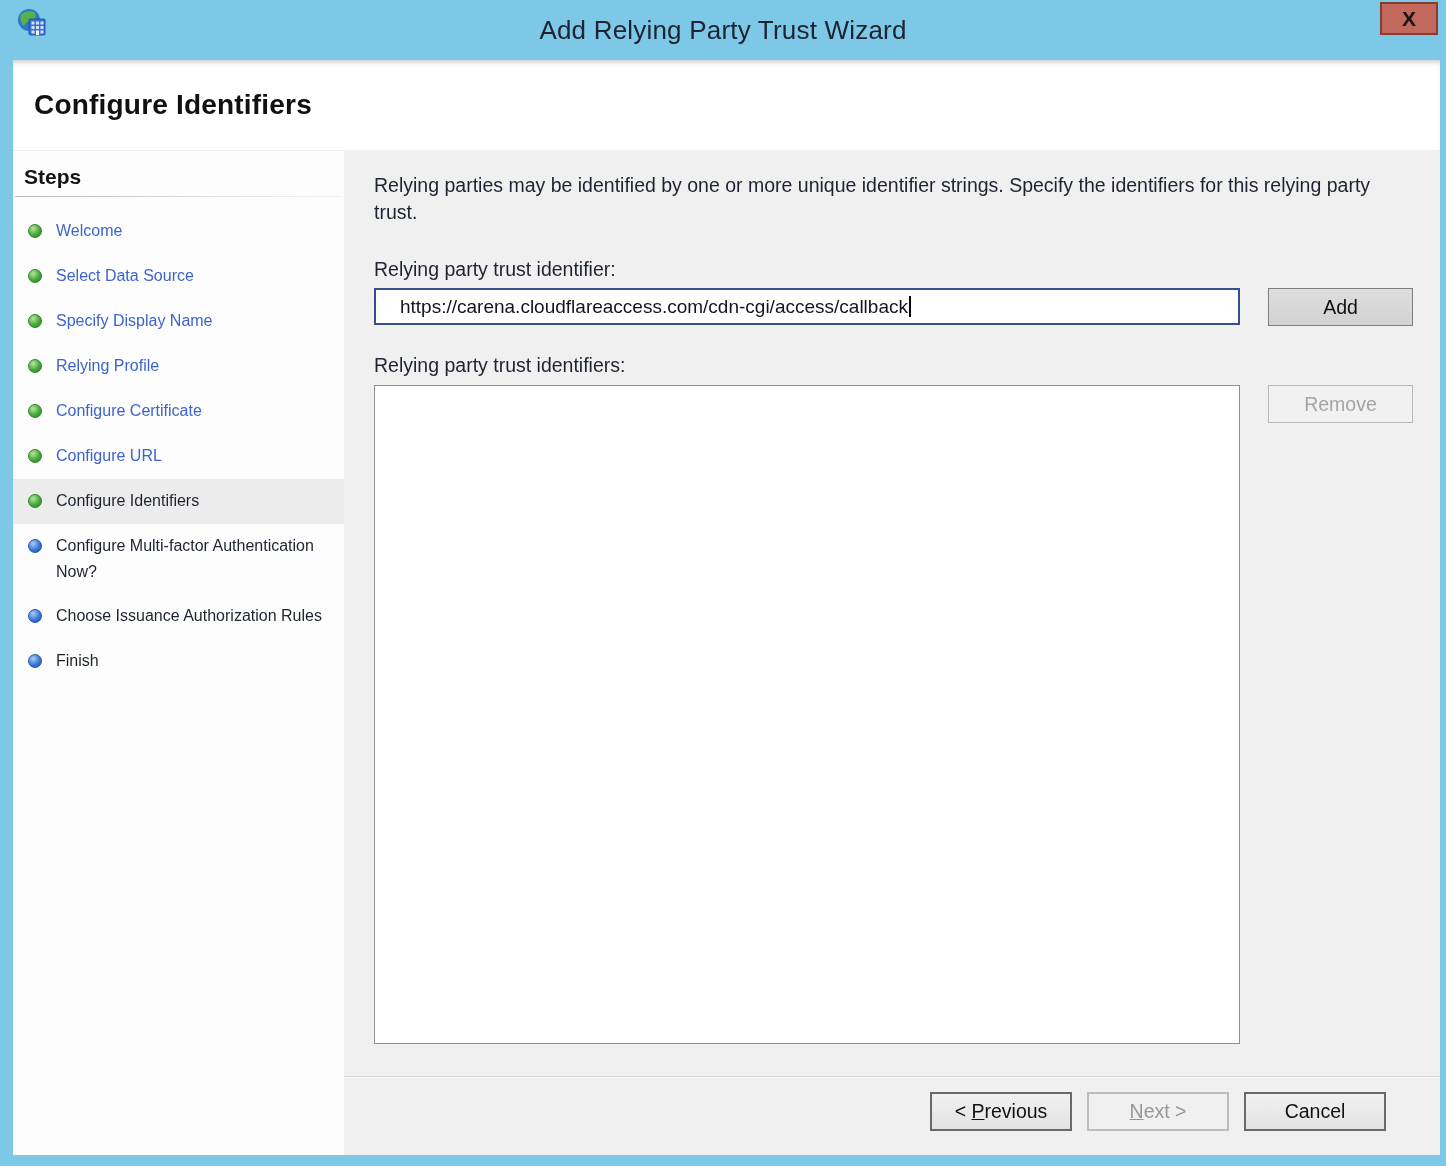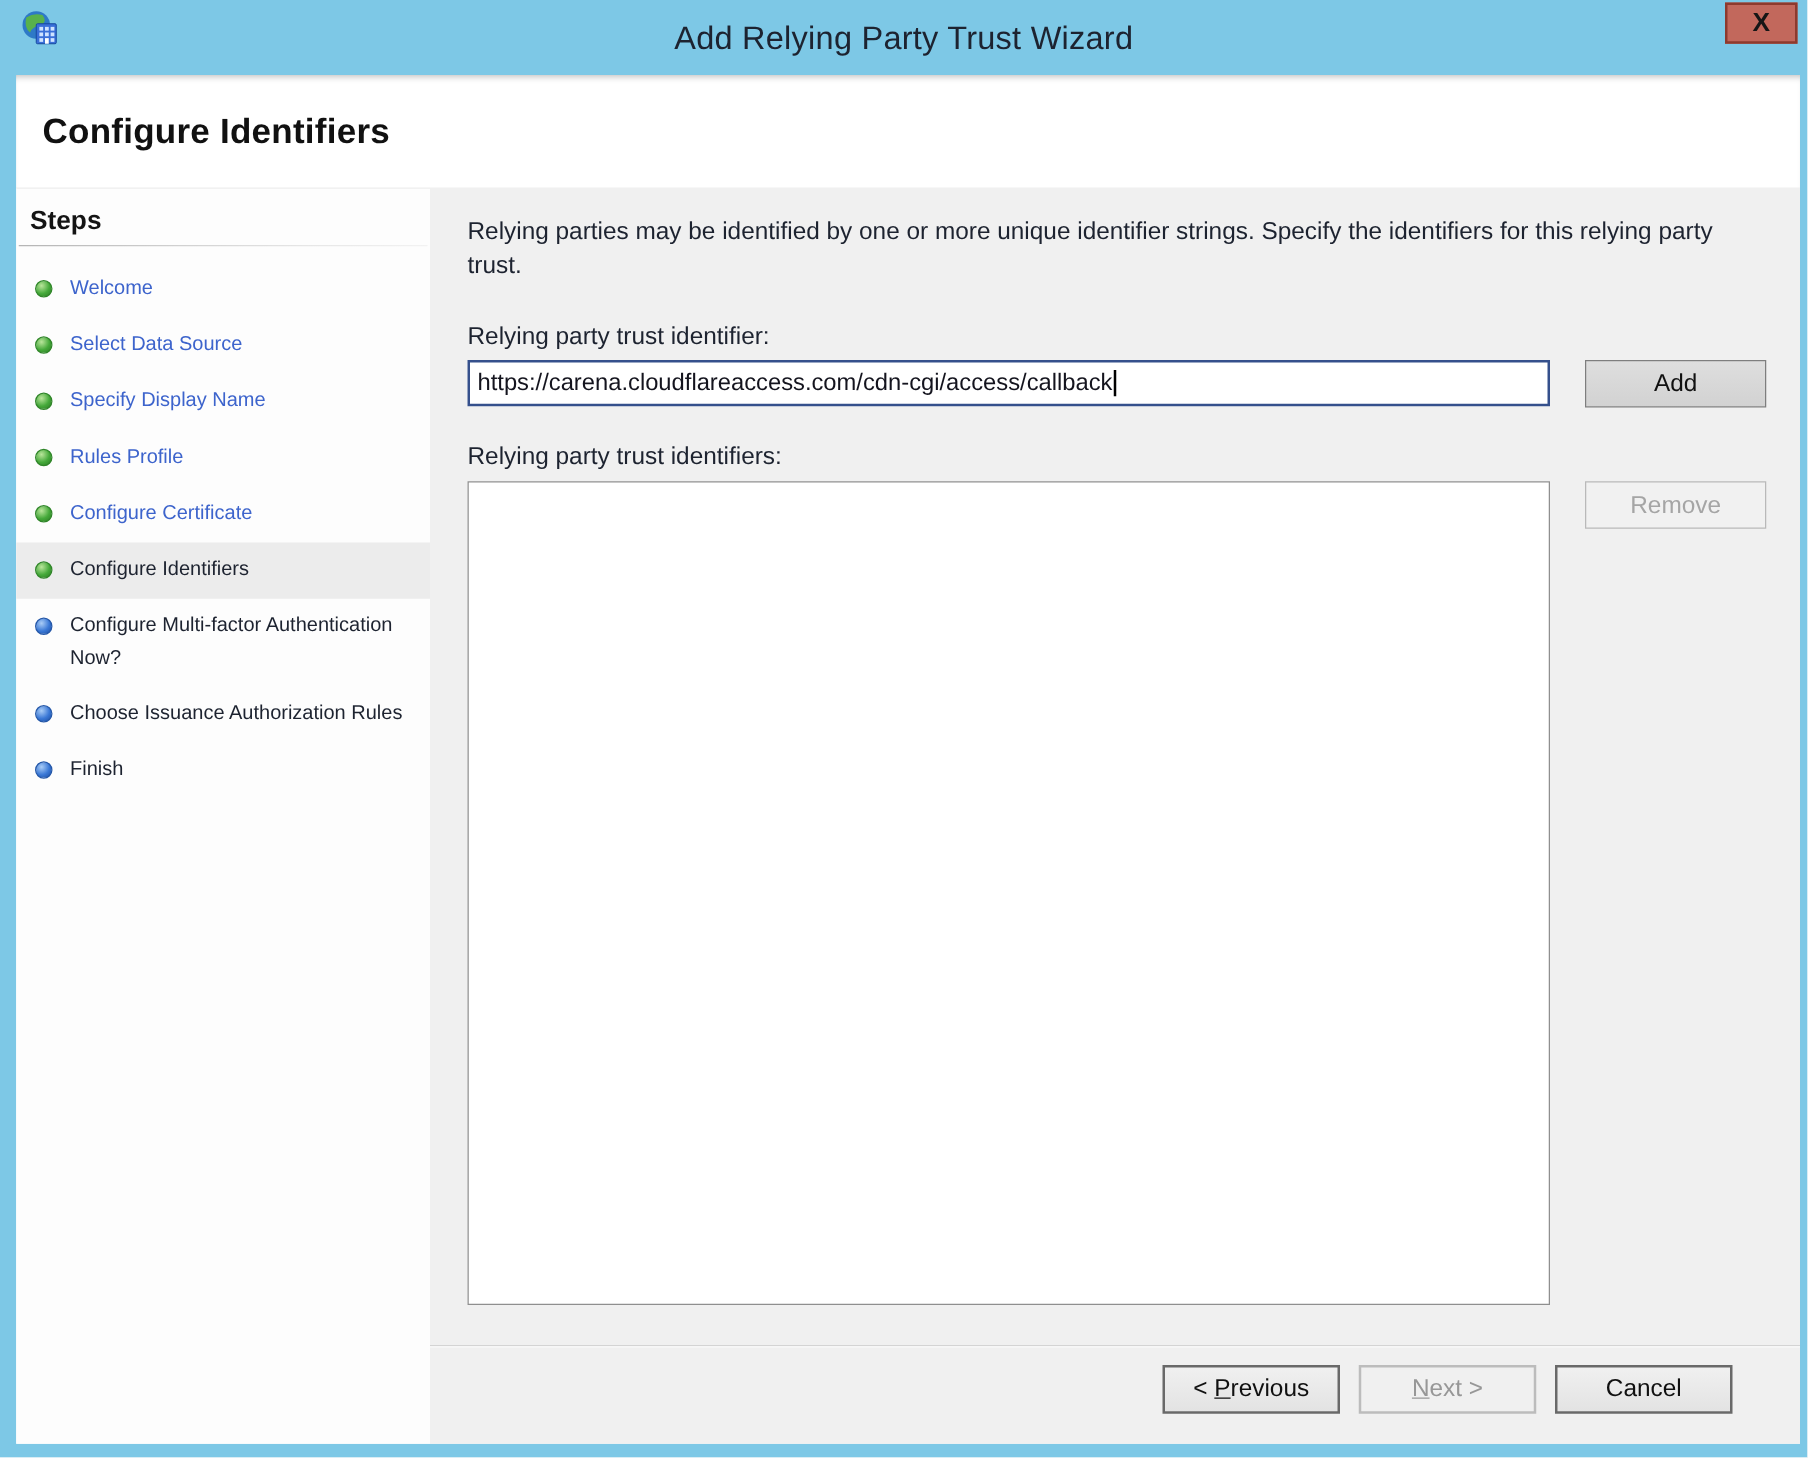--- a/index.html
+++ b/index.html
@@ -83,21 +83,21 @@
     padding:0 27px 0 30px;
   }
   .intro { margin-top:22px; font-size:19.5px; line-height:27px; max-width:1040px; }
   .field-label { margin-top:32px; font-size:19.5px; }
   .field-label.second { margin-top:28px; }
   .ctl-row { display:flex; margin-top:7px; align-items:flex-start; }
   .ctl-row.grow { flex:1; min-height:0; margin-top:8px; }
   .textbox {
     width:866px; height:37px; background:#fff;
     border:2px solid var(--input-focus-border,#35508c);
-    padding:0 6px; font-size:19px; color:#14141e;
+    padding:0 24px; font-size:19px; color:#14141e;
     display:flex; align-items:center; white-space:nowrap; overflow:hidden;
     cursor:text;
   }
   .caret { display:inline-block; width:2px; height:21px; background:#000; margin-left:1px; }
   .listbox {
     width:866px; align-self:stretch; background:#fff;
     border:1px solid #8f8f8f;
   }
   .side-btn {
     margin-left:28px; width:145px; height:38px;
@@ -181,25 +181,29 @@
             <div class="step completed">
               <span class="bullet"></span>
               <span class="lbl">Select Data Source</span>
             </div>
             <div class="step completed">
               <span class="bullet"></span>
               <span class="lbl">Specify Display Name</span>
             </div>
             <div class="step completed">
               <span class="bullet"></span>
-              <span class="lbl">Rules Profile</span>
+              <span class="lbl">Relying Profile</span>
             </div>
             <div class="step completed">
               <span class="bullet"></span>
               <span class="lbl">Configure Certificate</span>
+            </div>
+            <div class="step completed">
+              <span class="bullet"></span>
+              <span class="lbl">Configure URL</span>
             </div>
             <div class="step current">
               <span class="bullet"></span>
               <span class="lbl">Configure Identifiers</span>
             </div>
             <div class="step upcoming">
               <span class="bullet"></span>
               <span class="lbl">Configure Multi-factor Authentication Now?</span>
             </div>
             <div class="step upcoming">

